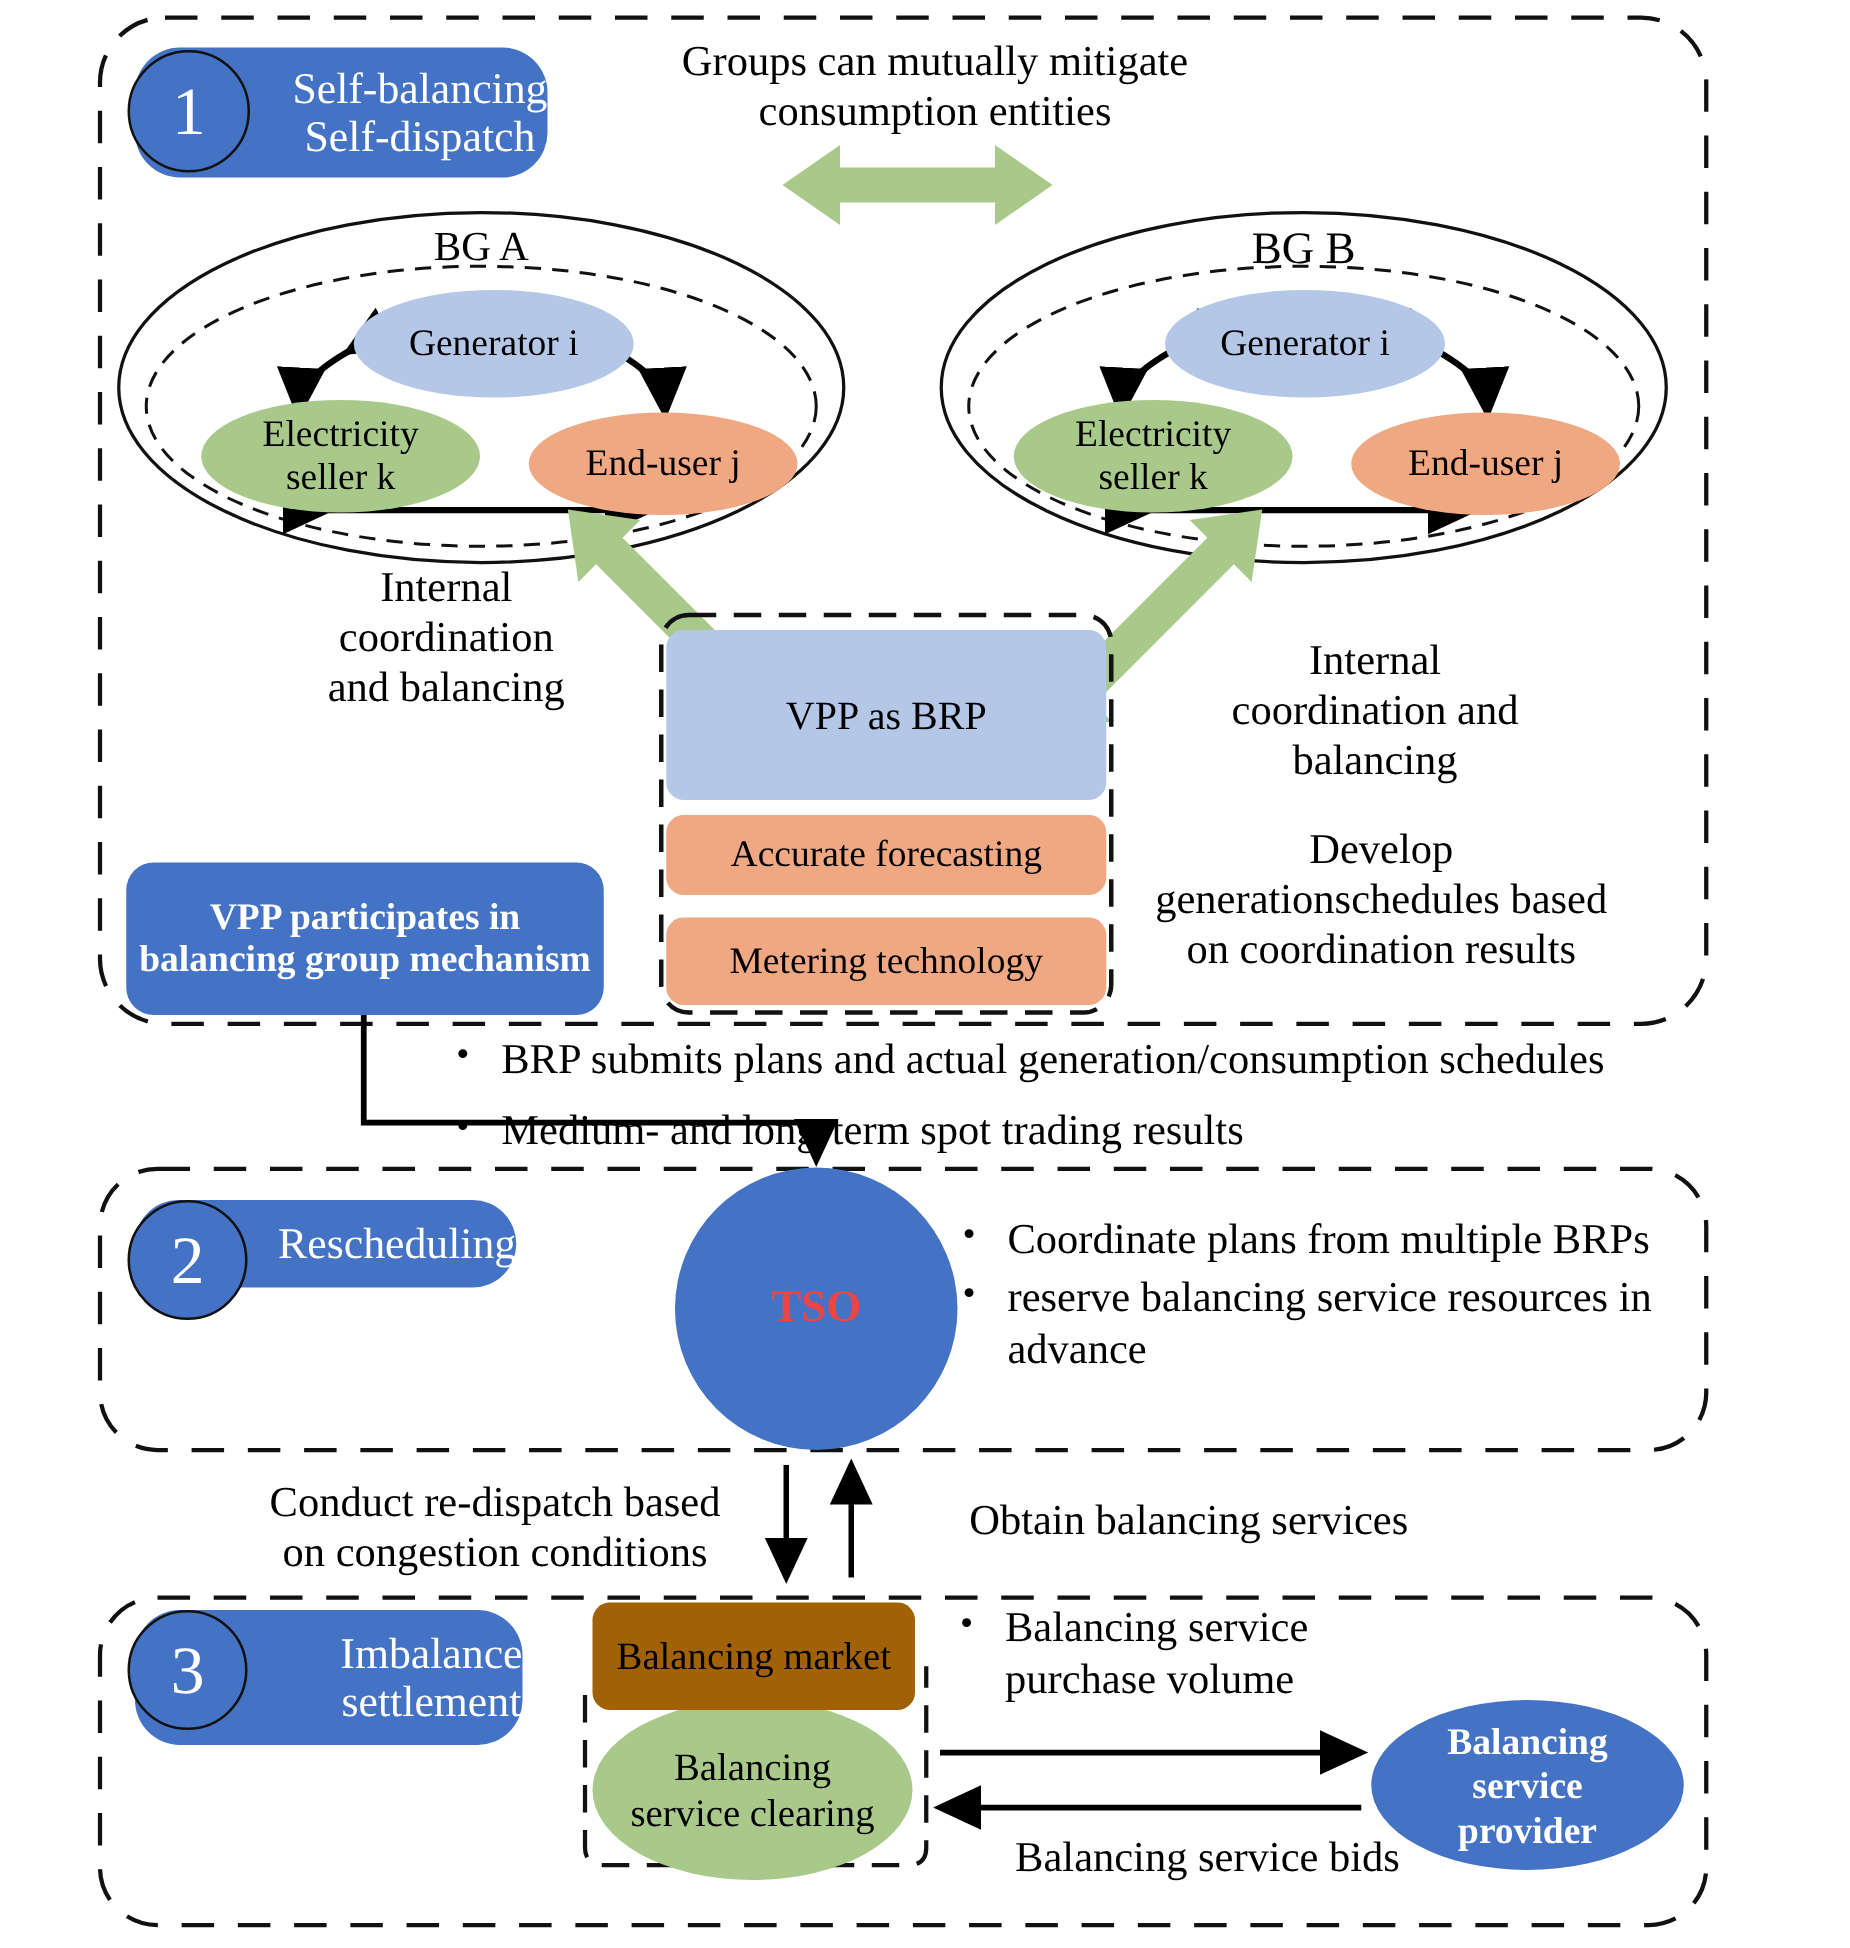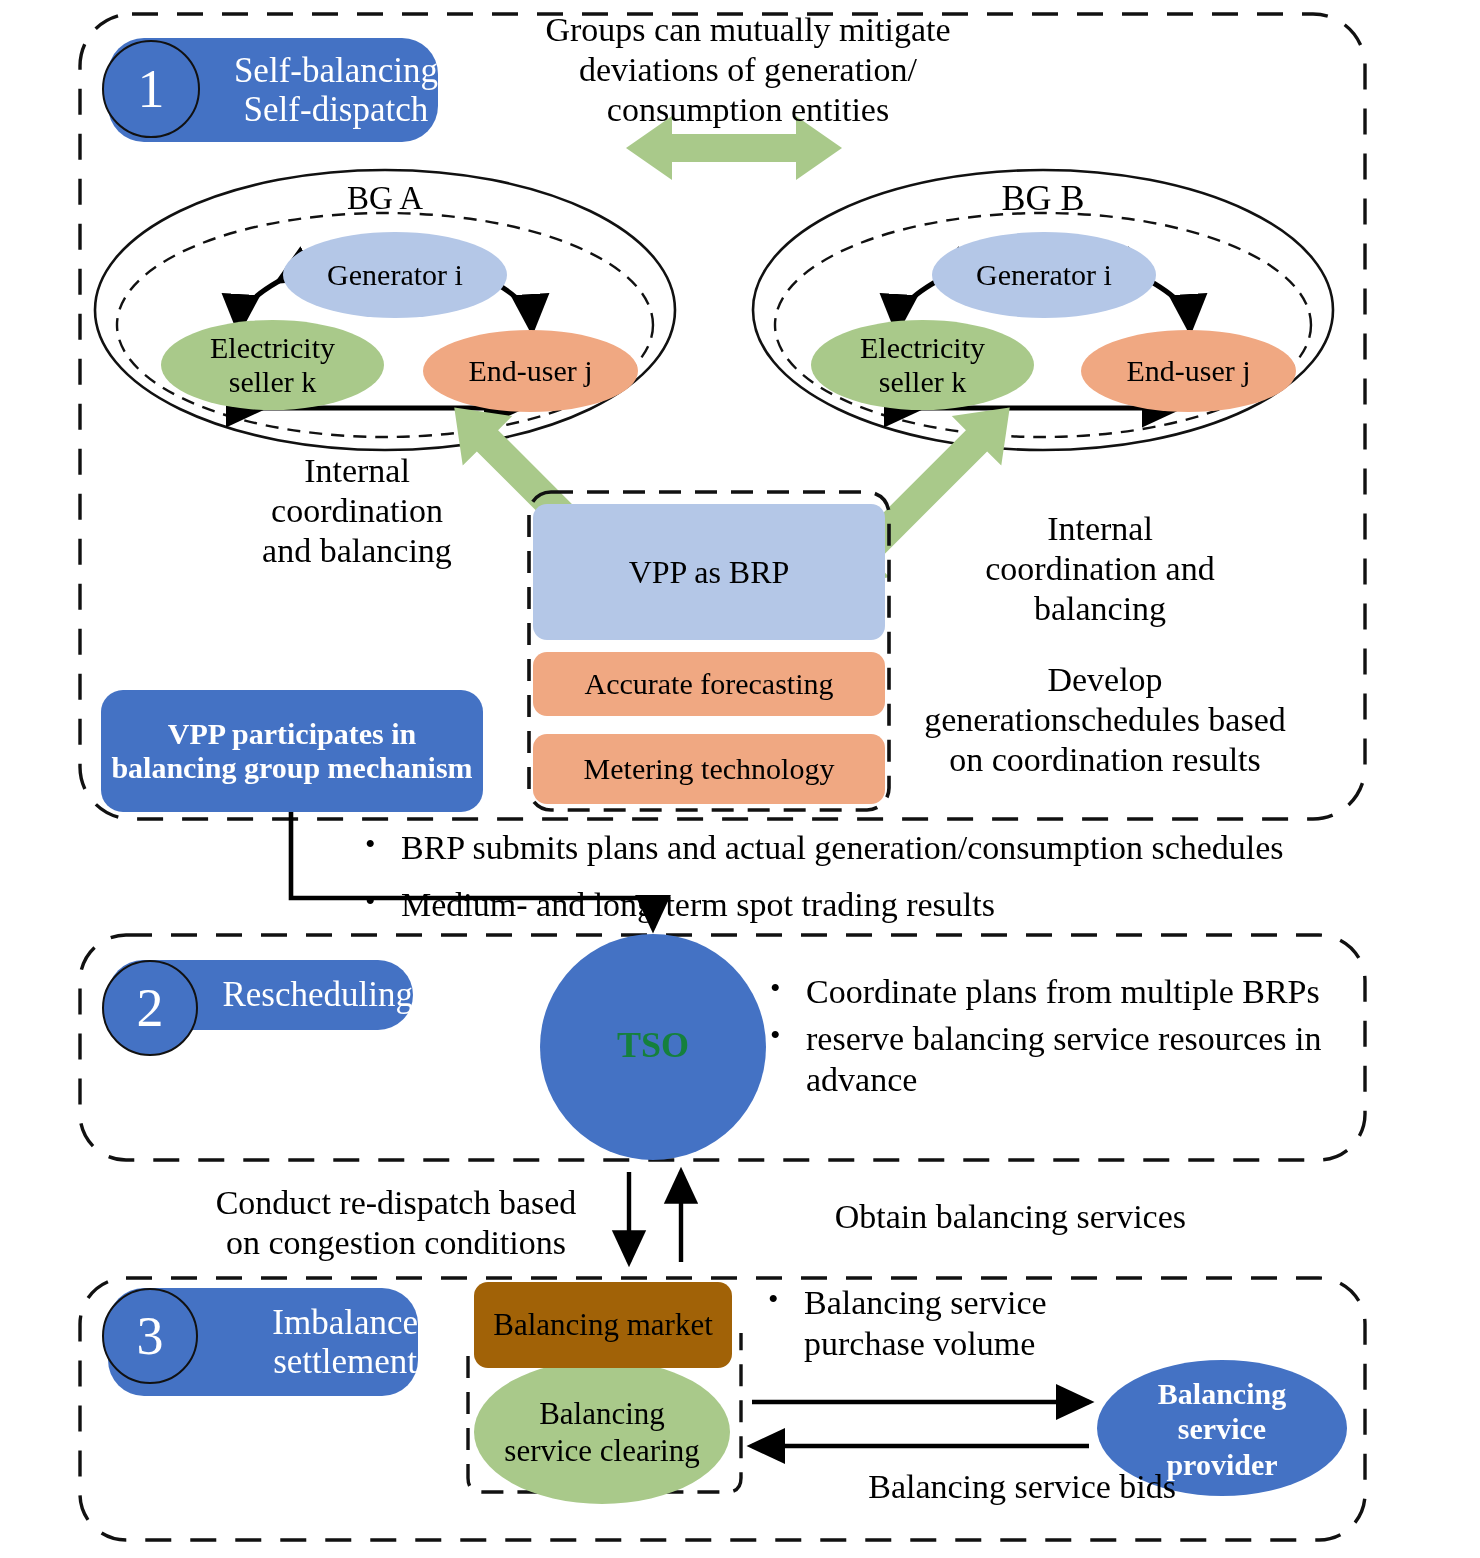--- a/index.html
+++ b/index.html
@@ -20,21 +20,21 @@
   
   .ell{border-radius:50%;display:flex;align-items:center;justify-content:center;
        text-align:center;line-height:1.12;}
 
   
   .rrect{border-radius:14px;display:flex;align-items:center;justify-content:center;
          text-align:center;line-height:1.15;}
 
   .txt{display:flex;align-items:center;justify-content:center;text-align:center;
        line-height:1.18;}
-  .txt.left{justify-content:flex-end;text-align:left;}
+  .txt.left{justify-content:center;text-align:left;}
 
   .bullets{list-style:none;margin:0;padding:0;}
   .bullets li{position:relative;padding-left:46px;line-height:1.2;}
   .bullets li::before{content:"\2022";position:absolute;left:10px;top:-2px;font-size:30px;}
 
   .bold{font-weight:bold;}
 </style>
 </head>
 <body>
 
@@ -105,21 +105,20 @@
       <div>Self-dispatch</div>
     </div>
   </div>
   <div class="abs step-num" style="left:102px;top:40px;width:98px;height:98px;">
     <span>1</span>
   </div>
 
   <div class="abs txt" style="left:513px;top:10px;width:470px;height:120px;font-size:34px;">
     <div>
       <div>Groups can mutually mitigate</div>
-      <div>deviations of generation/</div>
       <div>consumption entities</div>
     </div>
   </div>
 
   <div class="abs txt" style="left:300px;top:176px;width:170px;height:44px;font-size:33px;">
     <span>BG A</span>
   </div>
 
   <div class="abs ell" style="left:283px;top:232px;width:224px;height:86px;background:#b4c7e7;font-size:30px;">
     <span>Generator  i</span>
@@ -198,21 +197,21 @@
     <li style="margin-top:16px;">Medium- and long-term spot trading results</li>
   </ul>
 
   <div class="abs step-pill" style="left:108px;top:960px;width:305px;height:70px;font-size:35px;padding-left:82px;box-sizing:border-box;">
     <span>Rescheduling</span>
   </div>
   <div class="abs step-num" style="left:102px;top:960px;width:96px;height:96px;">
     <span>2</span>
   </div>
 
-  <div class="abs txt bold" style="left:578px;top:1020px;width:150px;height:50px;font-size:36px;color:#15803d;">
+  <div class="abs txt bold" style="left:578px;top:1020px;width:150px;height:50px;font-size:36px;color:#ef4444;">
     <span>TSO</span>
   </div>
 
   <ul class="abs bullets" style="left:760px;top:972px;width:620px;font-size:34px;">
     <li>Coordinate plans from multiple BRPs</li>
     <li style="margin-top:6px;">reserve balancing service resources in advance</li>
   </ul>
 
   <div class="abs txt" style="left:186px;top:1178px;width:420px;height:90px;font-size:34px;">
     <div>

